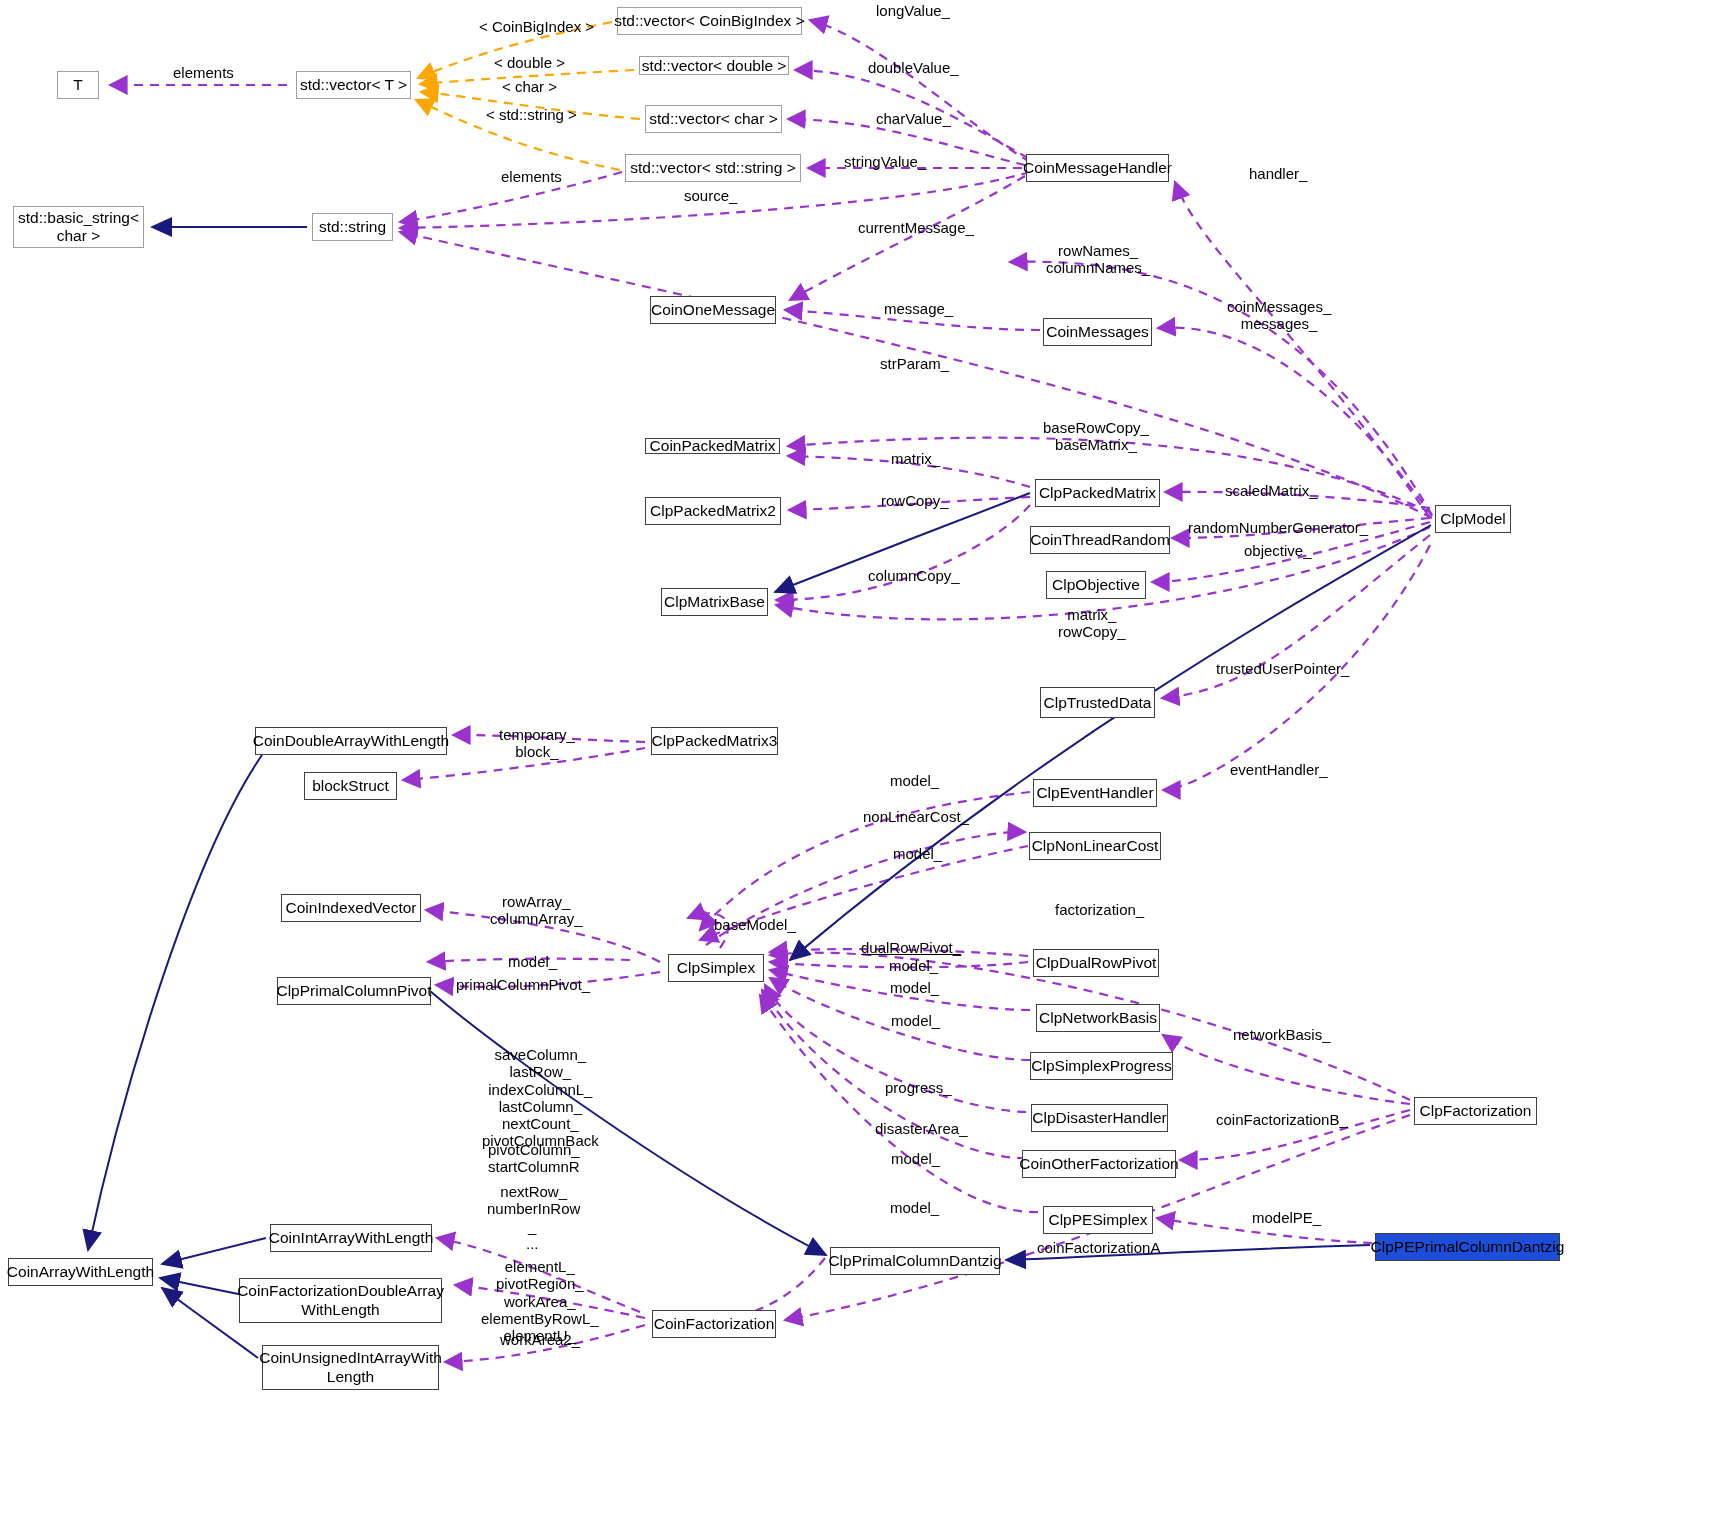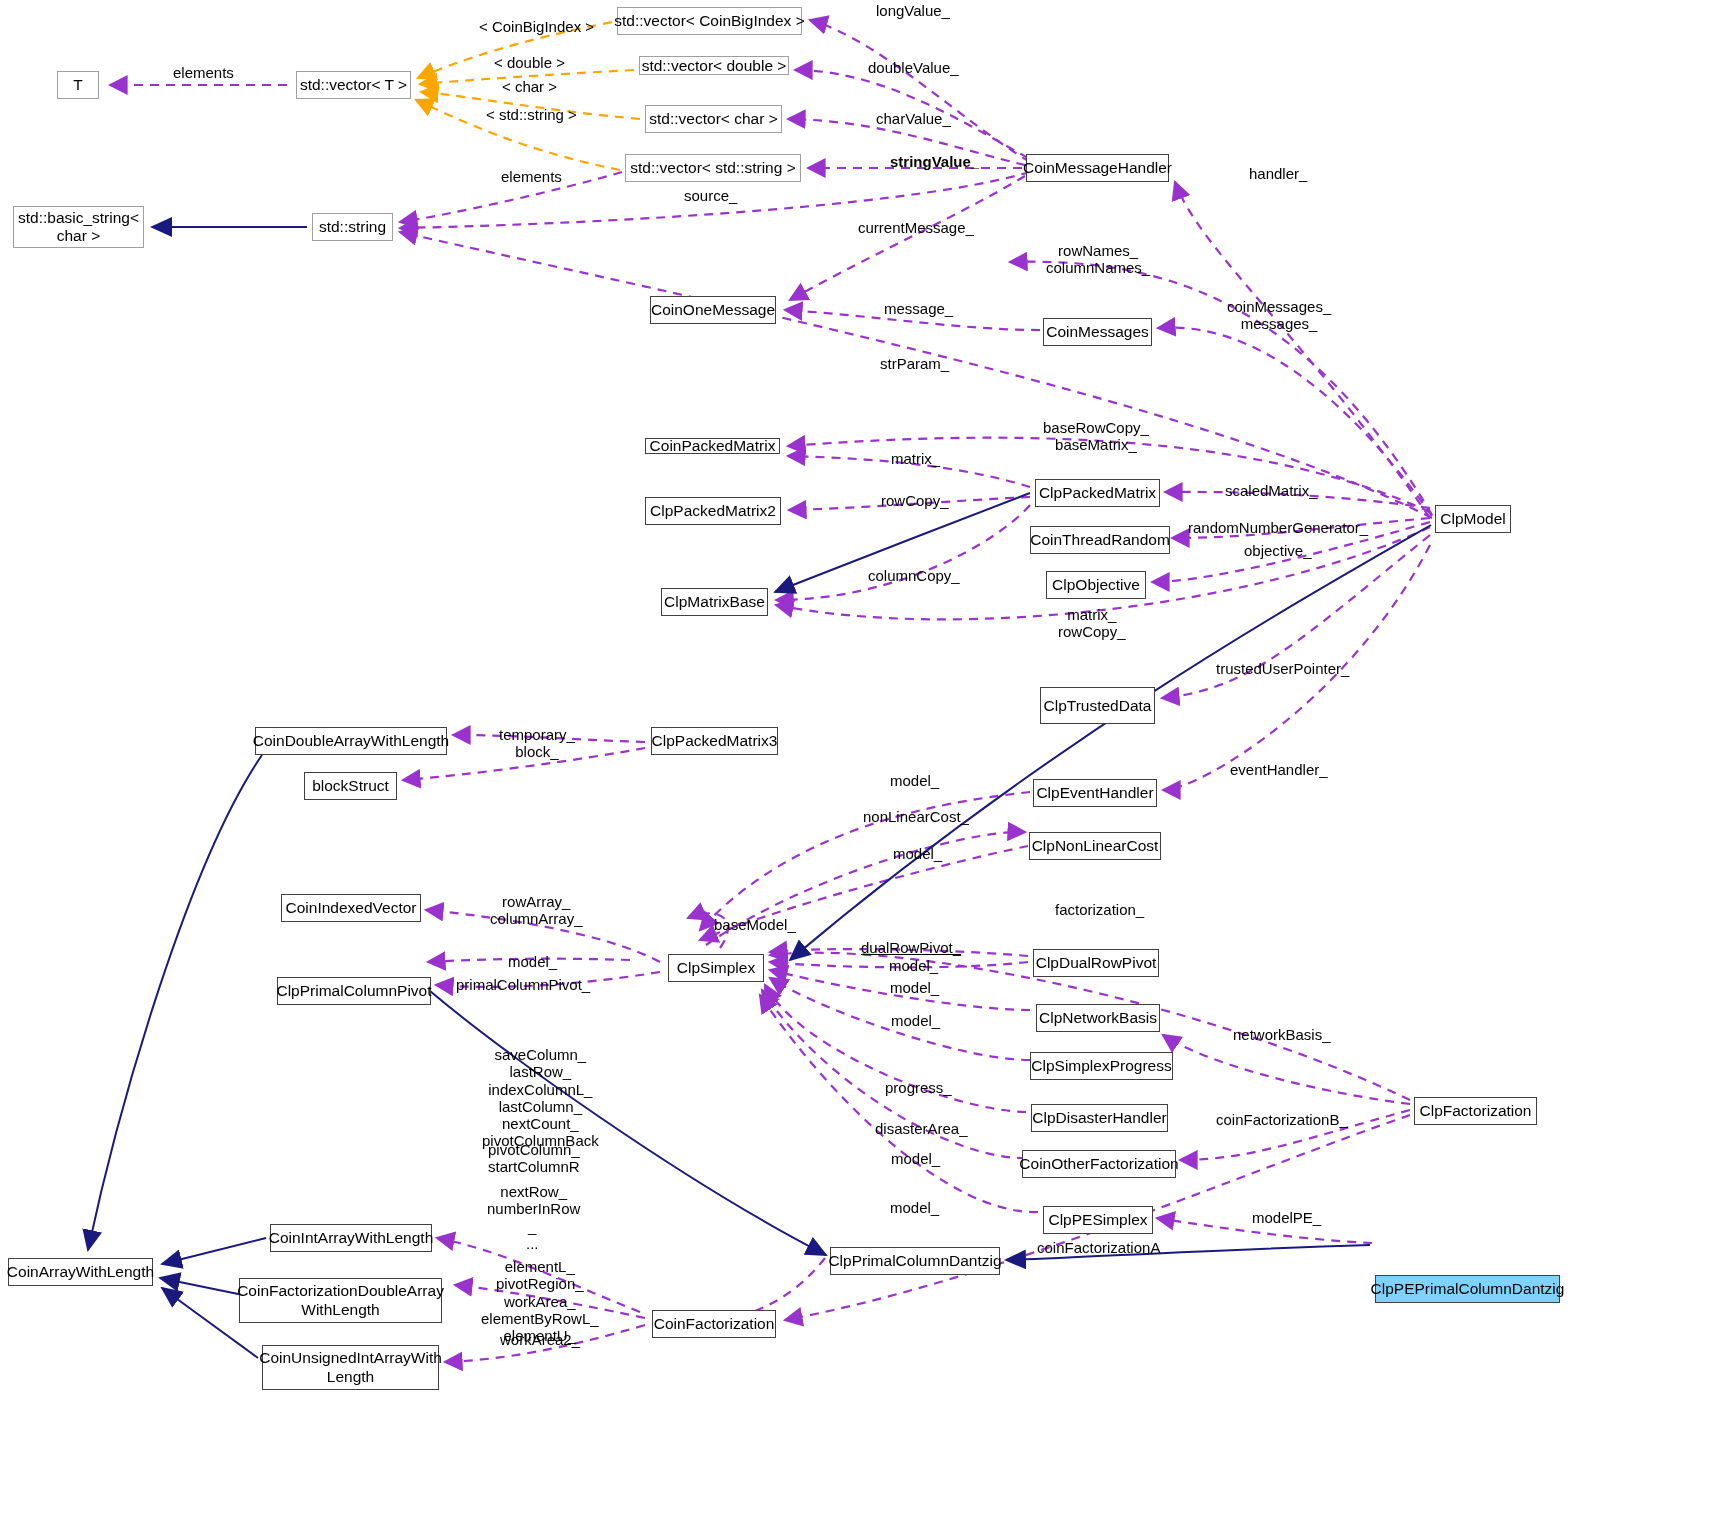--- a/index.html
+++ b/index.html
@@ -4,21 +4,21 @@
 <style>
   html,body{margin:0;padding:0;background:#ffffff;}
   #canvas{position:relative;width:1731px;height:1533px;background:#ffffff;
           font-family:"Liberation Sans", sans-serif;overflow:hidden;}
   svg.edges{position:absolute;left:0;top:0;width:1731px;height:1533px;pointer-events:none;}
   .node{position:absolute;box-sizing:border-box;border:1px solid #404040;
         background:#ffffff;color:#000000;font-size:15.5px;line-height:1.15;
         display:flex;align-items:center;justify-content:center;text-align:center;
         padding:2px 6px;white-space:nowrap;}
   .node.light{border-color:#a0a0a0;}
-  .node.hl{background:#7dd3fc;border-color:#404040;margin-top:42px;}
+  .node.hl{background:#1d4ed8;border-color:#404040;}
   .node.two{white-space:normal;line-height:1.18;}
   .elabel{position:absolute;font-size:15px;color:#000000;white-space:pre;
           line-height:1.15;text-align:center;}
 </style>
 </head>
 <body>
 
 <div id="canvas">
 
 <svg class="edges" viewBox="0 0 1731 1533">
@@ -118,21 +118,21 @@
       <div class="node" style="left: 1026px; top: 154px; width: 143px; height: 28px;">CoinMessageHandler</div>
       <div class="node" style="left: 650px; top: 296px; width: 126px; height: 28px;">CoinOneMessage</div>
       <div class="node" style="left: 1043px; top: 318px; width: 109px; height: 28px;">CoinMessages</div>
       <div class="node" style="left: 645px; top: 438px; width: 135px; height: 16px;">CoinPackedMatrix</div>
       <div class="node" style="left: 645px; top: 497px; width: 136px; height: 28px;">ClpPackedMatrix2</div>
       <div class="node" style="left: 1035px; top: 479px; width: 125px; height: 28px;">ClpPackedMatrix</div>
       <div class="node" style="left: 1030px; top: 526px; width: 140px; height: 28px;">CoinThreadRandom</div>
       <div class="node" style="left: 1046px; top: 571px; width: 100px; height: 28px;">ClpObjective</div>
       <div class="node" style="left: 661px; top: 588px; width: 107px; height: 28px;">ClpMatrixBase</div>
       <div class="node" style="left: 1435px; top: 505px; width: 76px; height: 28px;">ClpModel</div>
-      <div class="node" style="left: 1040px; top: 687px; width: 115px; height: 37px;">ClpTrustedData</div>
+      <div class="node" style="left: 1040px; top: 687px; width: 115px; height: 31px;">ClpTrustedData</div>
       <div class="node" style="left: 255px; top: 727px; width: 192px; height: 28px;">CoinDoubleArrayWithLength</div>
       <div class="node" style="left: 651px; top: 727px; width: 127px; height: 28px;">ClpPackedMatrix3</div>
       <div class="node" style="left: 304px; top: 772px; width: 93px; height: 28px;">blockStruct</div>
       <div class="node" style="left: 1033px; top: 779px; width: 124px; height: 28px;">ClpEventHandler</div>
       <div class="node" style="left: 1029px; top: 832px; width: 132px; height: 28px;">ClpNonLinearCost</div>
       <div class="node" style="left: 281px; top: 894px; width: 140px; height: 28px;">CoinIndexedVector</div>
       <div class="node" style="left: 277px; top: 977px; width: 154px; height: 28px;">ClpPrimalColumnPivot</div>
       <div class="node" style="left: 668px; top: 954px; width: 96px; height: 28px;">ClpSimplex</div>
       <div class="node" style="left: 1033px; top: 949px; width: 126px; height: 28px;">ClpDualRowPivot</div>
       <div class="node" style="left: 1036px; top: 1004px; width: 124px; height: 28px;">ClpNetworkBasis</div>
@@ -153,21 +153,21 @@
     </div>
 <div id="labels">
       <div class="elabel" style="left: 173px; top: 64px;">elements</div>
       <div class="elabel" style="left: 479px; top: 18px;">&lt; CoinBigIndex &gt;</div>
       <div class="elabel" style="left: 494px; top: 54px;">&lt; double &gt;</div>
       <div class="elabel" style="left: 502px; top: 78px;">&lt; char &gt;</div>
       <div class="elabel" style="left: 486px; top: 106px;">&lt; std::string &gt;</div>
       <div class="elabel" style="left: 876px; top: 2px;">longValue_</div>
       <div class="elabel" style="left: 868px; top: 59px;">doubleValue_</div>
       <div class="elabel" style="left: 876px; top: 110px;">charValue_</div>
-      <div class="elabel" style="left: 890px; top: 153px; font-weight: bold;">stringValue_</div>
+      <div class="elabel" style="left: 844px; top: 153px;">stringValue_</div>
       <div class="elabel" style="left: 501px; top: 168px;">elements</div>
       <div class="elabel" style="left: 1249px; top: 165px;">handler_</div>
       <div class="elabel" style="left: 684px; top: 187px;">source_</div>
       <div class="elabel" style="left: 858px; top: 219px;">currentMessage_</div>
       <div class="elabel" style="left: 1046px; top: 242px;">rowNames_
 columnNames_</div>
       <div class="elabel" style="left: 884px; top: 300px;">message_</div>
       <div class="elabel" style="left: 1227px; top: 298px;">coinMessages_
 messages_</div>
       <div class="elabel" style="left: 880px; top: 355px;">strParam_</div>

